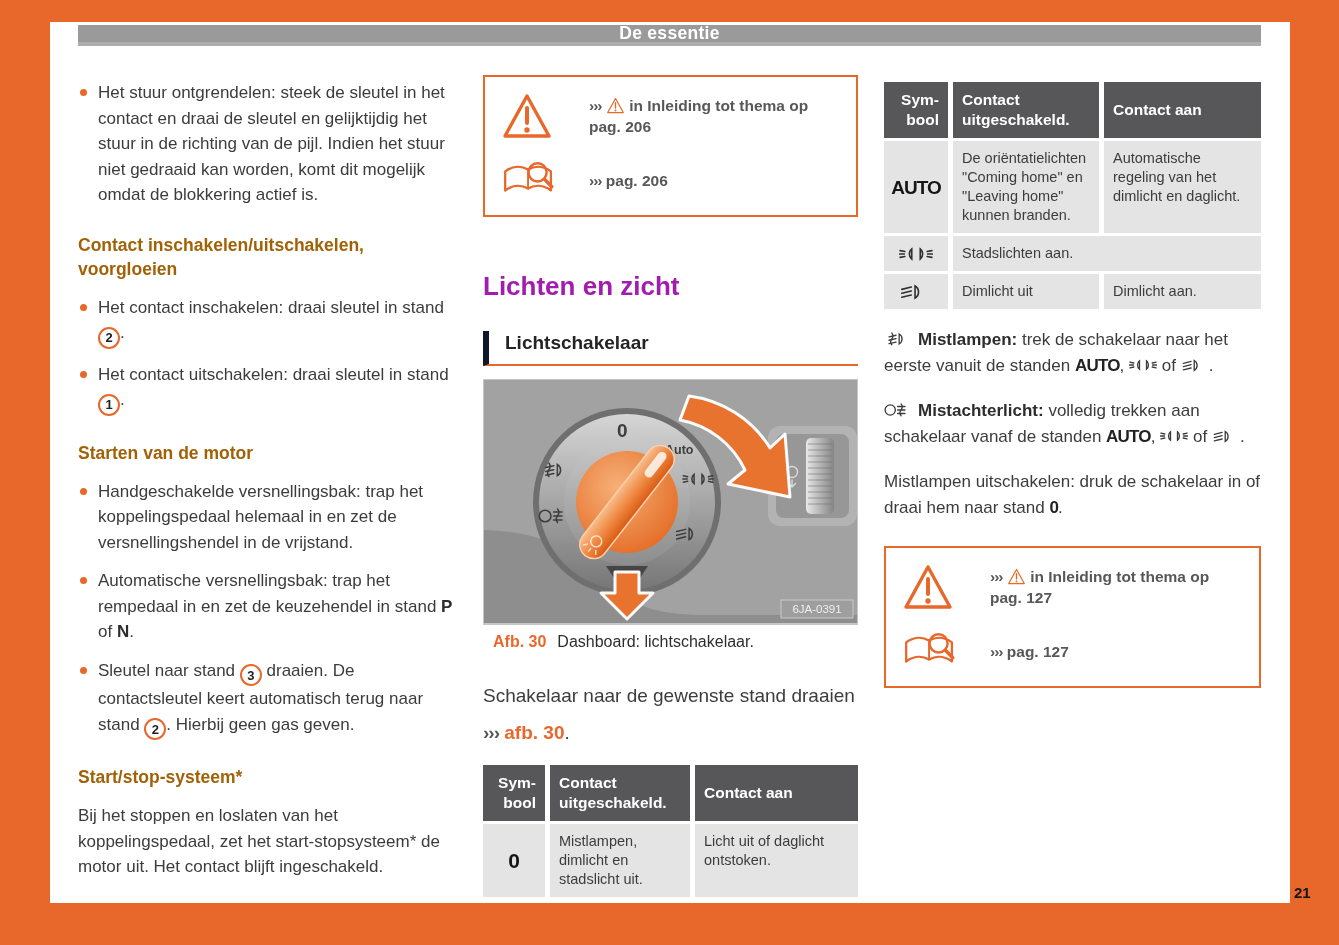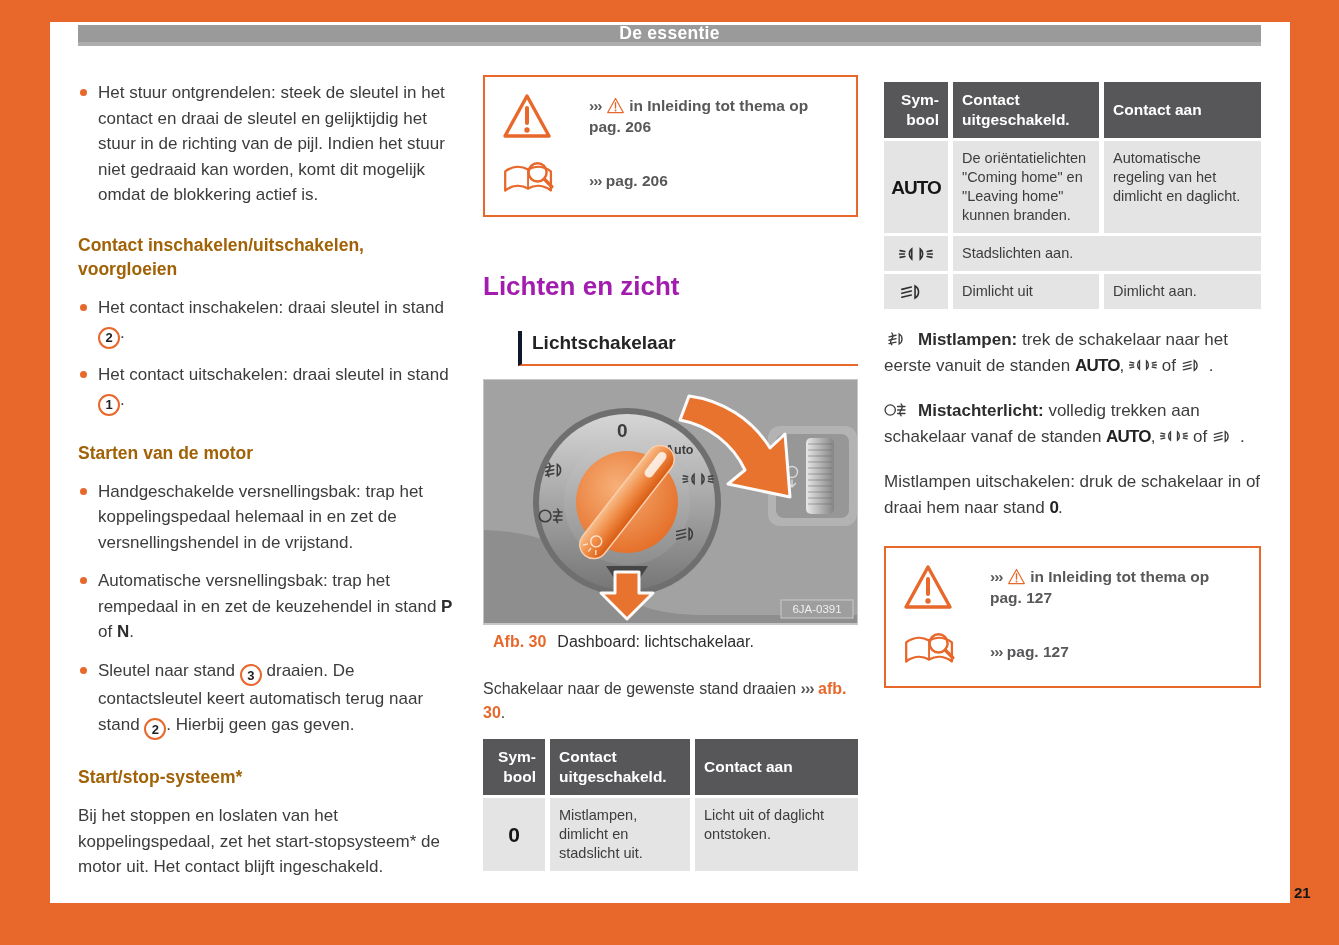--- a/index.html
+++ b/index.html
@@ -48,29 +48,29 @@
   .wicon{display:flex;align-items:center}
   .wtext{font-size:15.5px;font-weight:bold;color:#58585a;line-height:21px;padding-right:4px}
   .chev{font-weight:bold;color:#58585a;letter-spacing:-1px}
   .icon{display:inline-block;vertical-align:-2px;color:#3c3c3c}
   .tri-big{width:52px;height:48px;color:#e8682b}
   .tri-sm{width:19px;height:17px;color:#e8682b;vertical-align:-3px}
   .book{width:56px;height:40px;color:#e8682b}
   
   .lz-title{color:#a21caf;font-size:26px;font-weight:bold;margin-top:54px}
   .sub-title{
-    margin-top:29px;border-left:4px solid #0f172a;border-bottom:2px solid #e8682b;
-    padding:1px 0 10px 10px;font-size:19px;font-weight:bold;color:#242424;margin-left:35px;
+    margin-top:29px;border-left:6px solid #0f172a;border-bottom:2px solid #e8682b;
+    padding:1px 0 10px 16px;font-size:19px;font-weight:bold;color:#242424;
   }
   figure{margin:13px 0 0}
   .figframe{border:1px solid #c6c6c6}
   .fig-img{display:block;width:373px;height:243px}
   .fig-cap{display:flex;gap:11px;align-items:baseline;padding:8px 10px;font-size:16px;border-top:1px solid #c6c6c6;color:#2e2e2e}
   .fig-cap .lbl{color:#e8682b;font-weight:bold}
-  .mpara{margin-top:18px;font-size:16px;line-height:24px}
+  .mpara{margin-top:18px;font-size:19px;line-height:37px}
   .link{color:#e8682b;font-weight:bold}
   
   .dtable{display:grid;gap:3px 5px;margin-top:14px}
   .mid-table{grid-template-columns:62px 140px 1fr}
   .right-table{grid-template-columns:64px 146px 1fr;margin-top:0}
   .th{
     background:#57575a;color:#fff;font-weight:bold;font-size:15.5px;line-height:20px;
     padding:8px 9px;display:flex;align-items:center;
   }
   .th.cen{justify-content:center;text-align:right}

